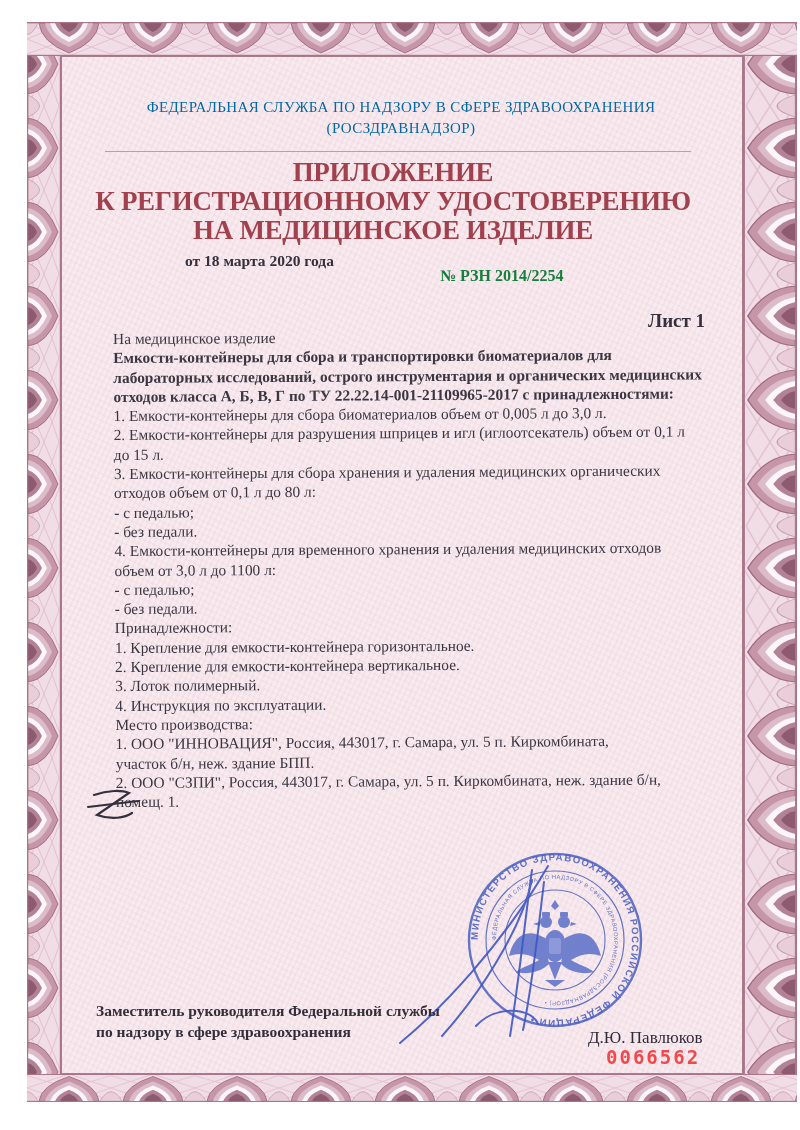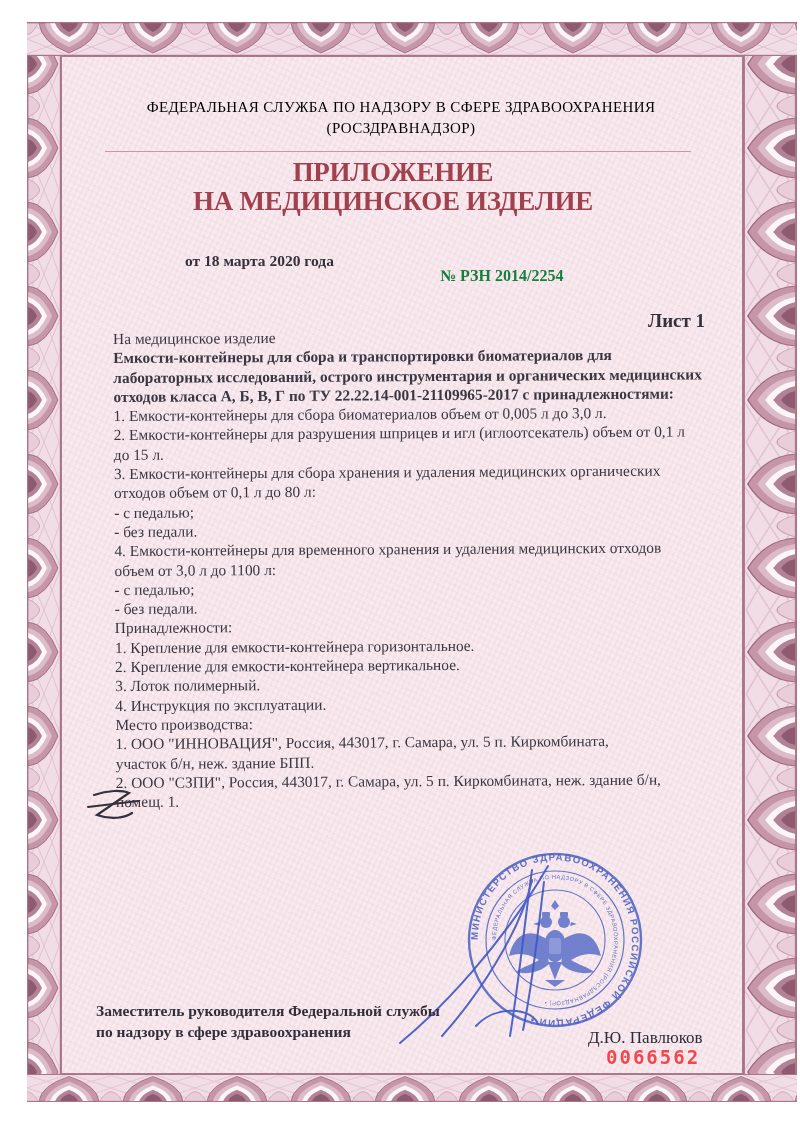--- a/index.html
+++ b/index.html
@@ -22,21 +22,21 @@
   .band-bottom{left:0;bottom:0;}
   .band-left{left:0;top:0;}
   .band-right{right:0;top:0;}
   .inner-line{
     position:absolute;left:34px;top:34px;right:54px;bottom:28px;
     border:1px solid #a97c8d;pointer-events:none;
   }
   
   .org{
     left:61px;top:97px;width:680px;text-align:center;
-    color:#000000;font-size:15px;line-height:21px;letter-spacing:.4px;
+    color:#0369a1;font-size:15px;line-height:21px;letter-spacing:.4px;
   }
   .rule{left:105px;top:151px;width:586px;height:1px;background:#c997a7;}
   .title{
     left:53px;top:158px;width:680px;text-align:center;
     color:#a2414e;font-weight:bold;font-size:27px;line-height:29px;letter-spacing:-.3px;
   }
   .date-line{left:185px;top:252px;color:#35313c;font-weight:bold;font-size:15.5px;}
   .num-line{left:440px;top:267px;color:#15803d;font-weight:bold;font-size:16px;}
   .sheet-line{left:648px;top:298px;color:#35313c;font-weight:bold;font-size:19px;margin-top:12px;}
   
@@ -125,20 +125,21 @@
 </div>
 
 <div class="abs org">
   <div>ФЕДЕРАЛЬНАЯ СЛУЖБА ПО НАДЗОРУ В СФЕРЕ ЗДРАВООХРАНЕНИЯ</div>
   <div>(РОСЗДРАВНАДЗОР)</div>
 </div>
 <div class="abs rule"></div>
 
 <div class="abs title">
   <div>ПРИЛОЖЕНИЕ</div>
+  <div>К РЕГИСТРАЦИОННОМУ УДОСТОВЕРЕНИЮ</div>
   <div>НА МЕДИЦИНСКОЕ ИЗДЕЛИЕ</div>
 </div>
 
 <div class="abs date-line">от  18 марта 2020 года</div>
 <div class="abs num-line">№   РЗН 2014/2254</div>
 <div class="abs sheet-line">Лист  1</div>
 
 <div class="abs body-text">
     <div class="bl">На медицинское изделие</div>
     <div class="bl b">Емкости-контейнеры для сбора и транспортировки биоматериалов для</div>

